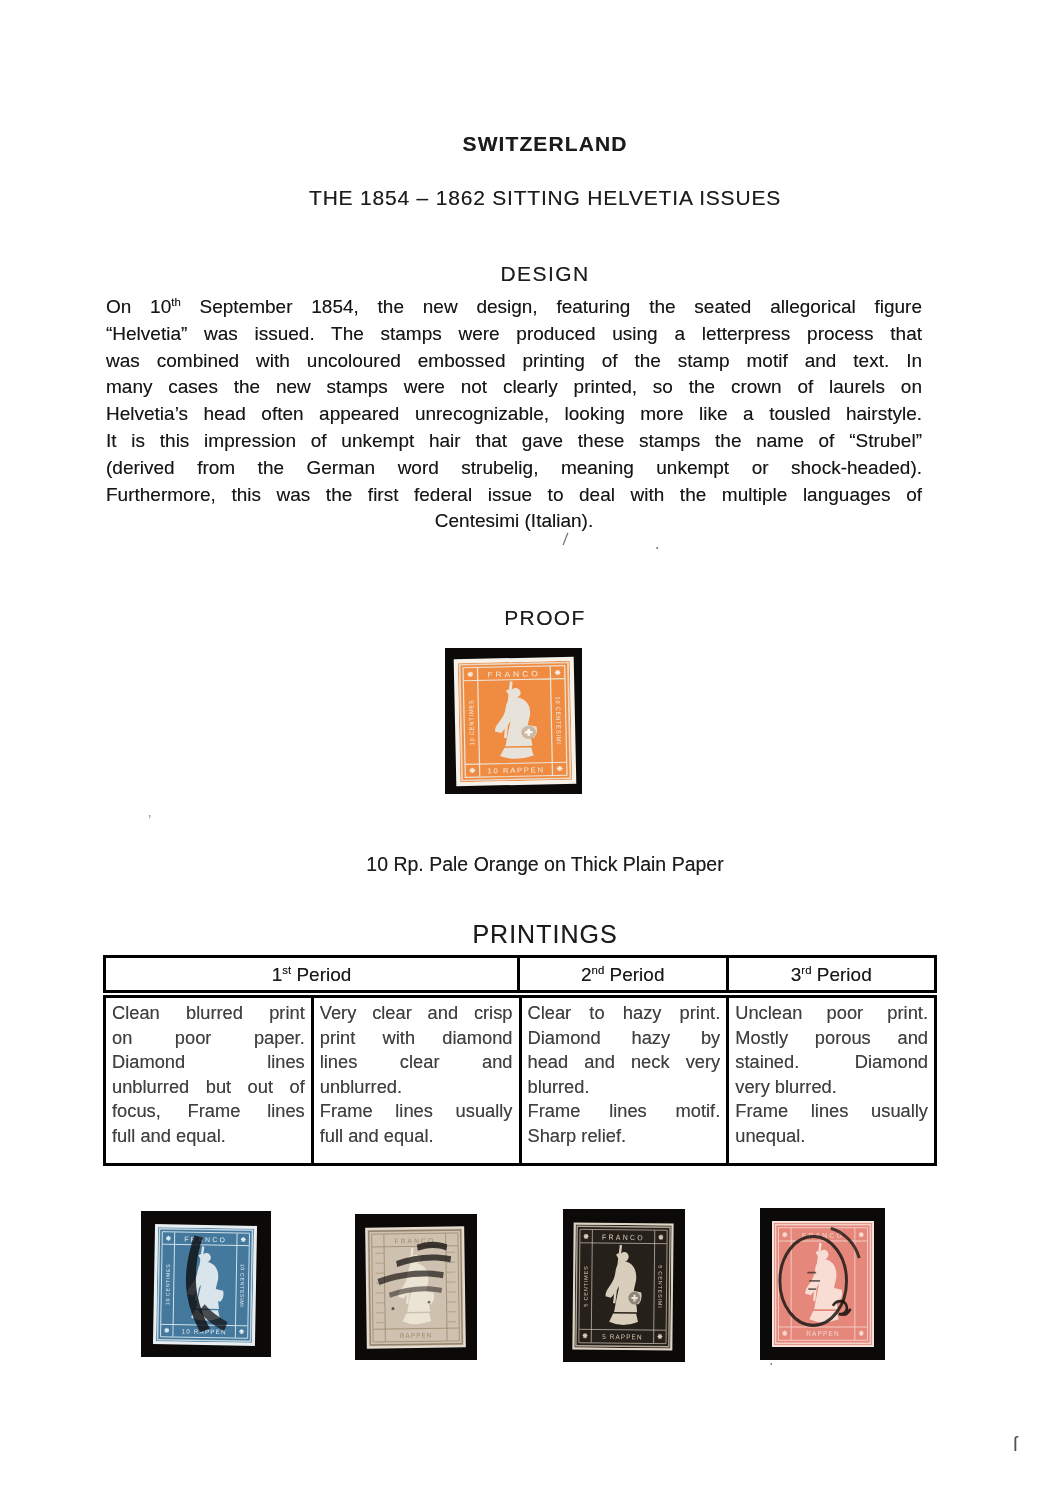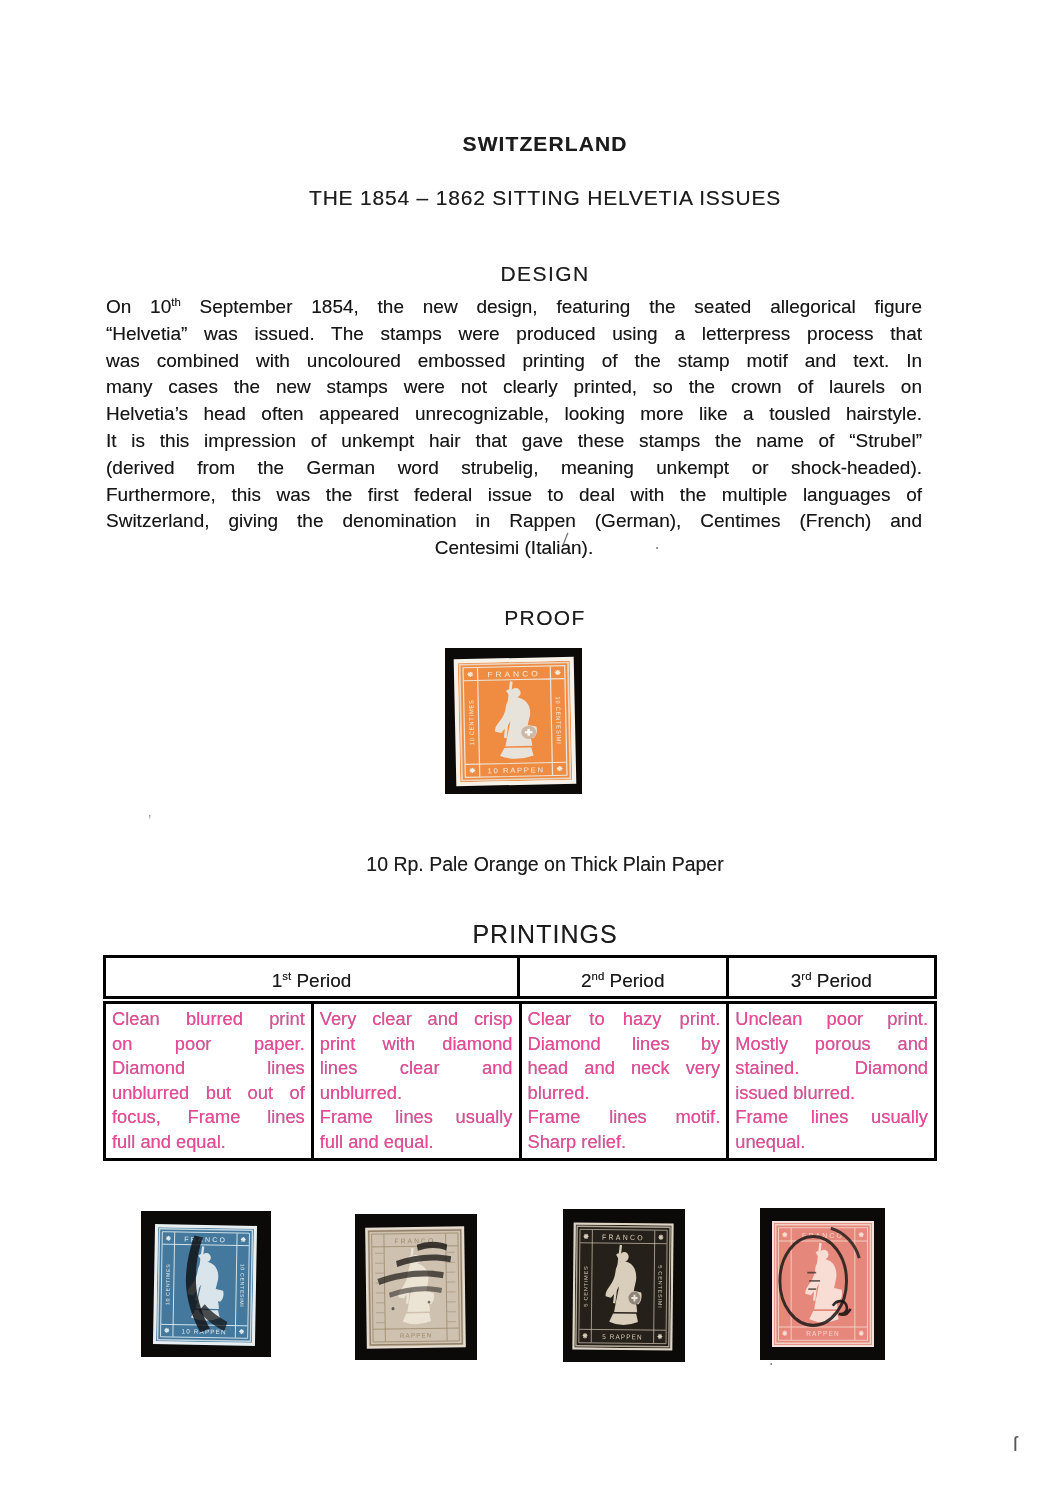--- a/index.html
+++ b/index.html
@@ -22,23 +22,23 @@
   .jl { text-align:justify; text-align-last:justify; text-justify:inter-word; white-space:nowrap; }
   .nl { text-align:center; }
   sup { font-size:60%; line-height:0; vertical-align:super;margin-top:30px; }
 
   .ptable { position:absolute; left:103px; top:955px; width:834px; }
   .trow { display:flex; border:3px solid #000; background:#fff; box-sizing:border-box; }
   .trow + .trow { margin-top:2px; }
   .tc { box-sizing:border-box; border-right:3px solid #000; min-width:0; }
   .tc:last-child { border-right:none; }
   .f1 { flex:1 0 0; } .f2 { flex:2 0 0; }
-  .th { text-align:center; font-size:19px; padding:12px 0 4px; text-shadow:0 0 0.4px rgba(0,0,0,0.5); }
-  .td { font-size:18.3px; line-height:24.6px; padding:3px 6px 3px;
-        color:#ec4899; text-shadow:0 0 0.4px rgba(0,0,0,0.45); }
+  .th { text-align:center; font-size:19px; padding:6px 0 4px; text-shadow:0 0 0.4px rgba(0,0,0,0.5); }
+  .td { font-size:18.3px; line-height:24.6px; padding:3px 6px 14px;
+        color:#404040; text-shadow:0 0 0.4px rgba(0,0,0,0.45); }
   .cl  { text-align:justify; text-align-last:justify; white-space:nowrap; overflow:visible; }
   .cln { text-align:left; white-space:nowrap; }
 
   .mount { position:absolute; background:#0b0a08; }
   .spaper { position:absolute; }
   .stampsvg { position:absolute; display:block; }
   svg text { font-family:"Liberation Sans", sans-serif; }
 
   .mark { position:absolute; color:#777; font-size:16px; line-height:1; }
 </style>
@@ -67,21 +67,20 @@
 
   <div class="para">
     <div class="jl"><span>On 10</span><sup>th</sup><span> September 1854, the new design, featuring the seated allegorical figure</span></div>
     <div class="jl">“Helvetia” was issued. The stamps were produced using a letterpress process that</div>
     <div class="jl">was combined with uncoloured embossed printing of the stamp motif and text. In</div>
     <div class="jl">many cases the new stamps were not clearly printed, so the crown of laurels on</div>
     <div class="jl">Helvetia’s head often appeared unrecognizable, looking more like a tousled hairstyle.</div>
     <div class="jl">It is this impression of unkempt hair that gave these stamps the name of “Strubel”</div>
     <div class="jl">(derived from the German word strubelig, meaning unkempt or shock-headed).</div>
     <div class="jl">Furthermore, this was the first federal issue to deal with the multiple languages of</div>
-    <div class="jl">Switzerland, giving the denomination in Rappen (German), Centimes (French) and</div>
     <div class="nl">Centesimi (Italian).</div>
   </div>
 
   <div class="hc h-proof">PROOF</div>
 
   <div class="mount" style="left:445px; top:648px; width:137px; height:146px;">
     <div class="spaper" style="left:10px; top:10px; width:120px; height:127px; background:#f6f2e9; transform:rotate(-1.2deg);">
       <svg class="stampsvg" style="left:4px; top:4px;" width="112" height="119" viewBox="0 0 100 118" preserveAspectRatio="none">
         <rect width="100" height="118" fill="#f08c42"></rect>
         <rect x="1.6" y="1.6" width="96.8" height="114.8" fill="none" stroke="#e8e0d4" stroke-width="1.6" opacity="0.9"></rect>
@@ -123,31 +122,31 @@
       <div class="tc td f1">
         <div class="cl">Very clear and crisp</div>
         <div class="cl">print with diamond</div>
         <div class="cl">lines clear and</div>
         <div class="cln">unblurred.</div>
         <div class="cl">Frame lines usually</div>
         <div class="cln">full and equal.</div>
       </div>
       <div class="tc td f1">
         <div class="cl">Clear to hazy print.</div>
-        <div class="cl">Diamond lines by</div>
+        <div class="cl">Diamond hazy by</div>
         <div class="cl">head and neck very</div>
         <div class="cln">blurred.</div>
         <div class="cl">Frame lines motif.</div>
         <div class="cln">Sharp relief.</div>
       </div>
       <div class="tc td f1">
         <div class="cl">Unclean poor print.</div>
         <div class="cl">Mostly porous and</div>
         <div class="cl">stained. Diamond</div>
-        <div class="cln">issued blurred.</div>
+        <div class="cln">very blurred.</div>
         <div class="cl">Frame lines usually</div>
         <div class="cln">unequal.</div>
       </div>
     </div>
   </div>
 
   <div class="mount" style="left:141px; top:1211px; width:130px; height:146px;">
     <div class="spaper" style="left:13px; top:14px; width:102px; height:120px; background:#e9eef0; transform:rotate(1deg);">
       <svg class="stampsvg" style="left:3px; top:3px;" width="96" height="114" viewBox="0 0 100 118" preserveAspectRatio="none">
         <rect width="100" height="118" fill="#44789c"></rect>

